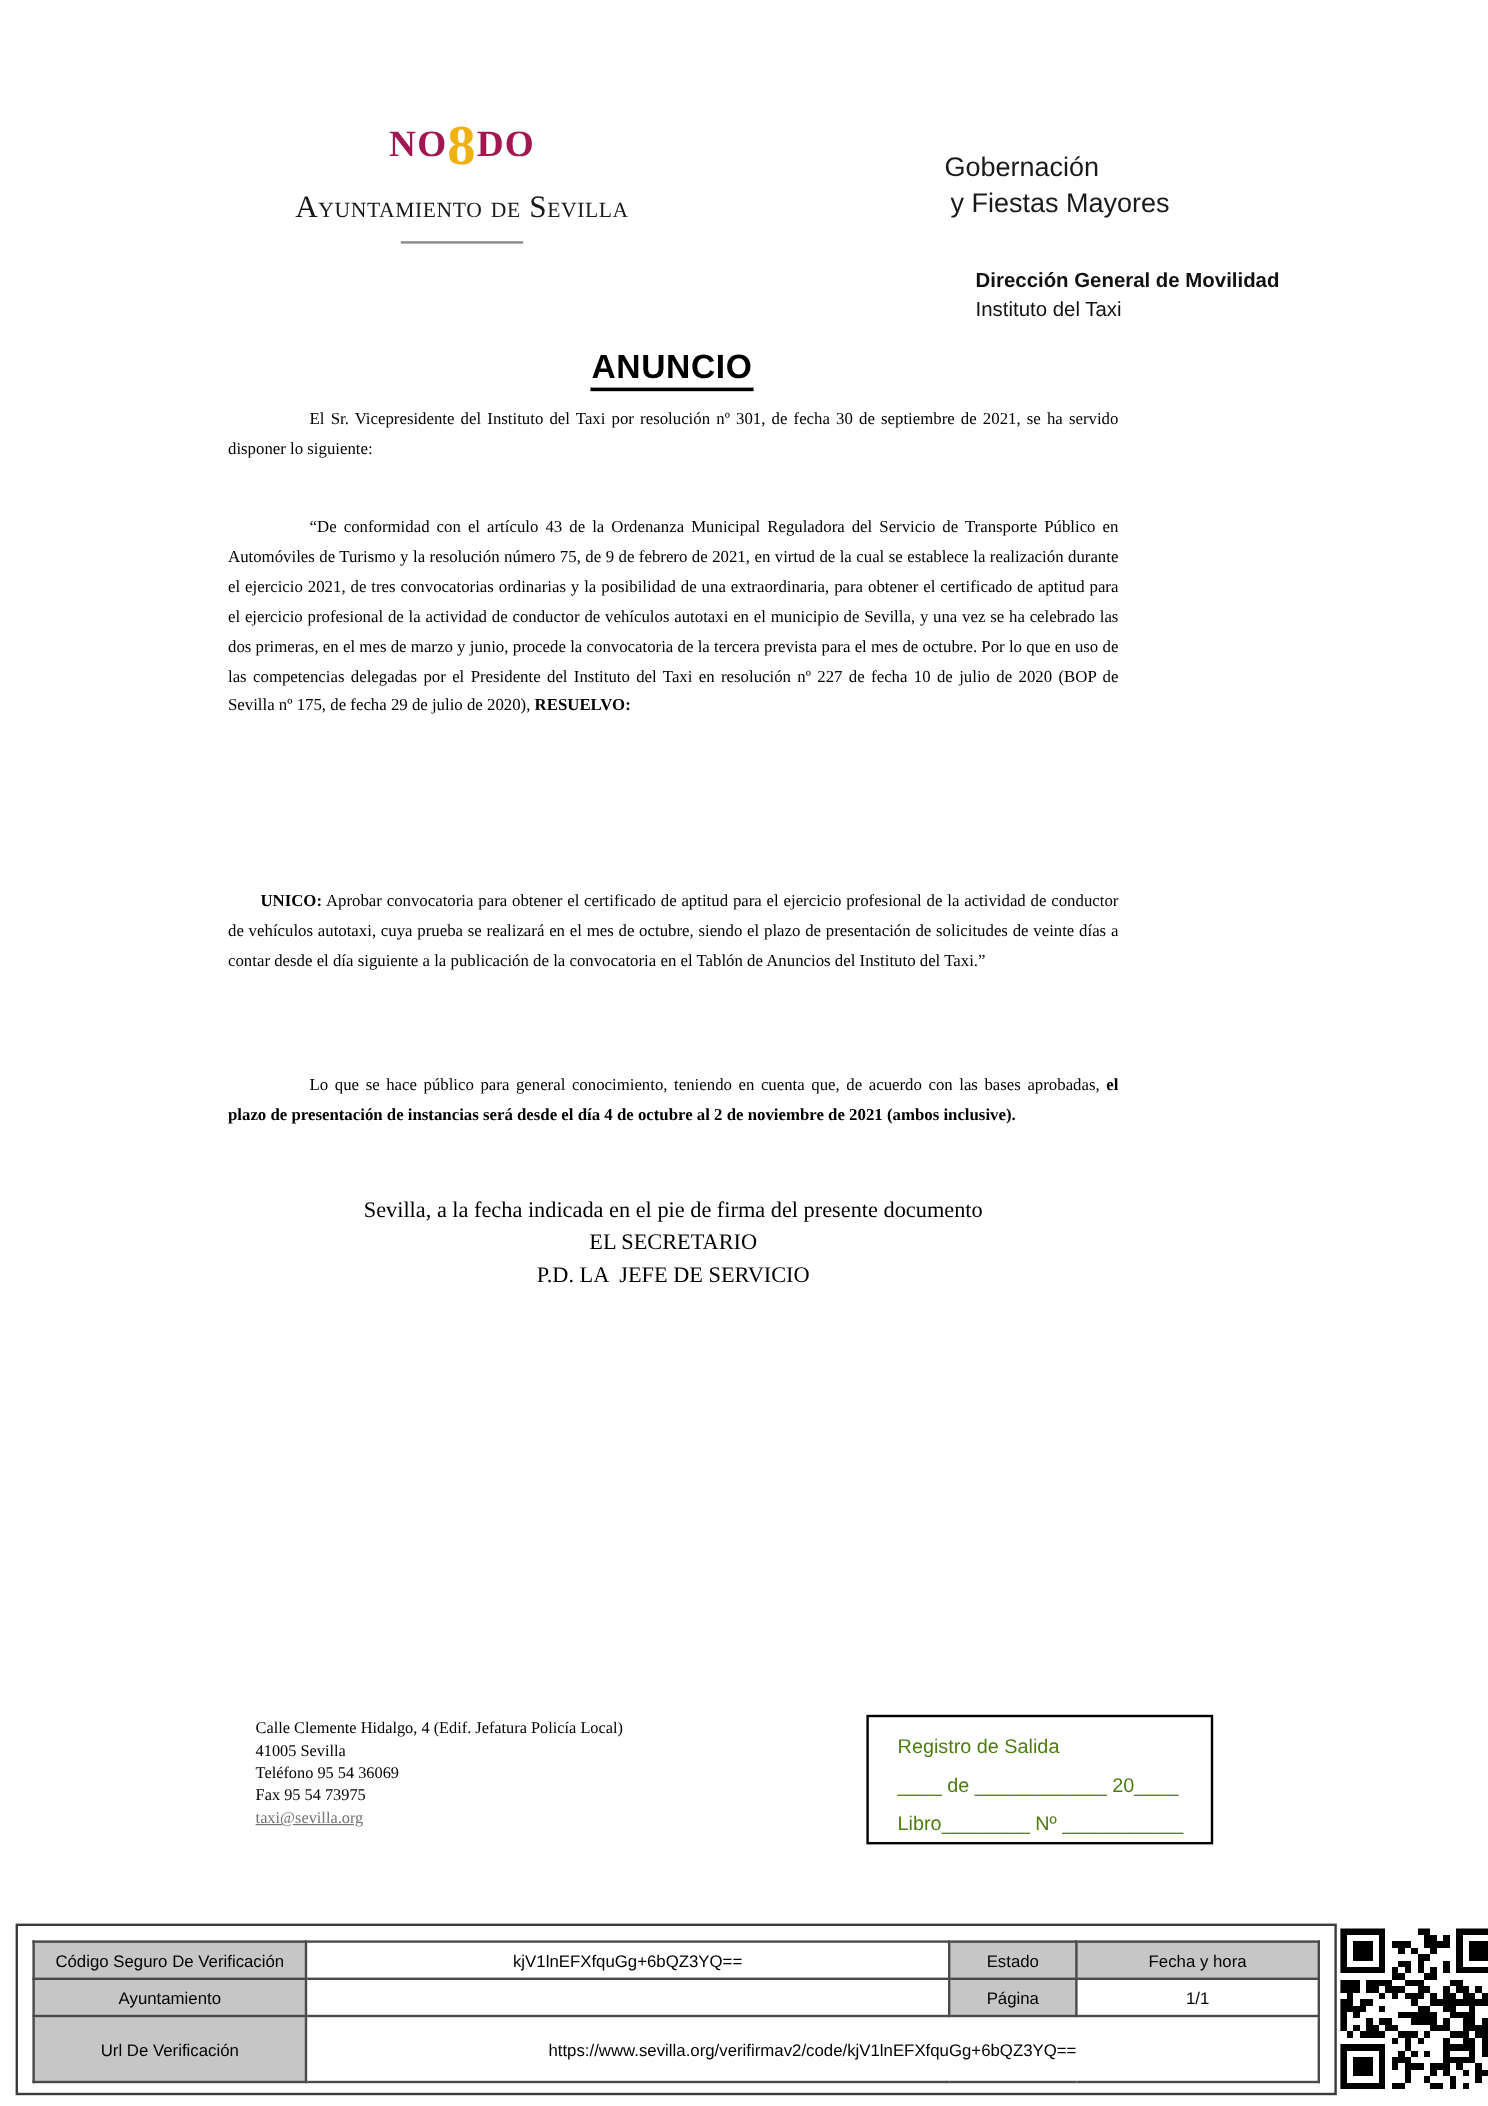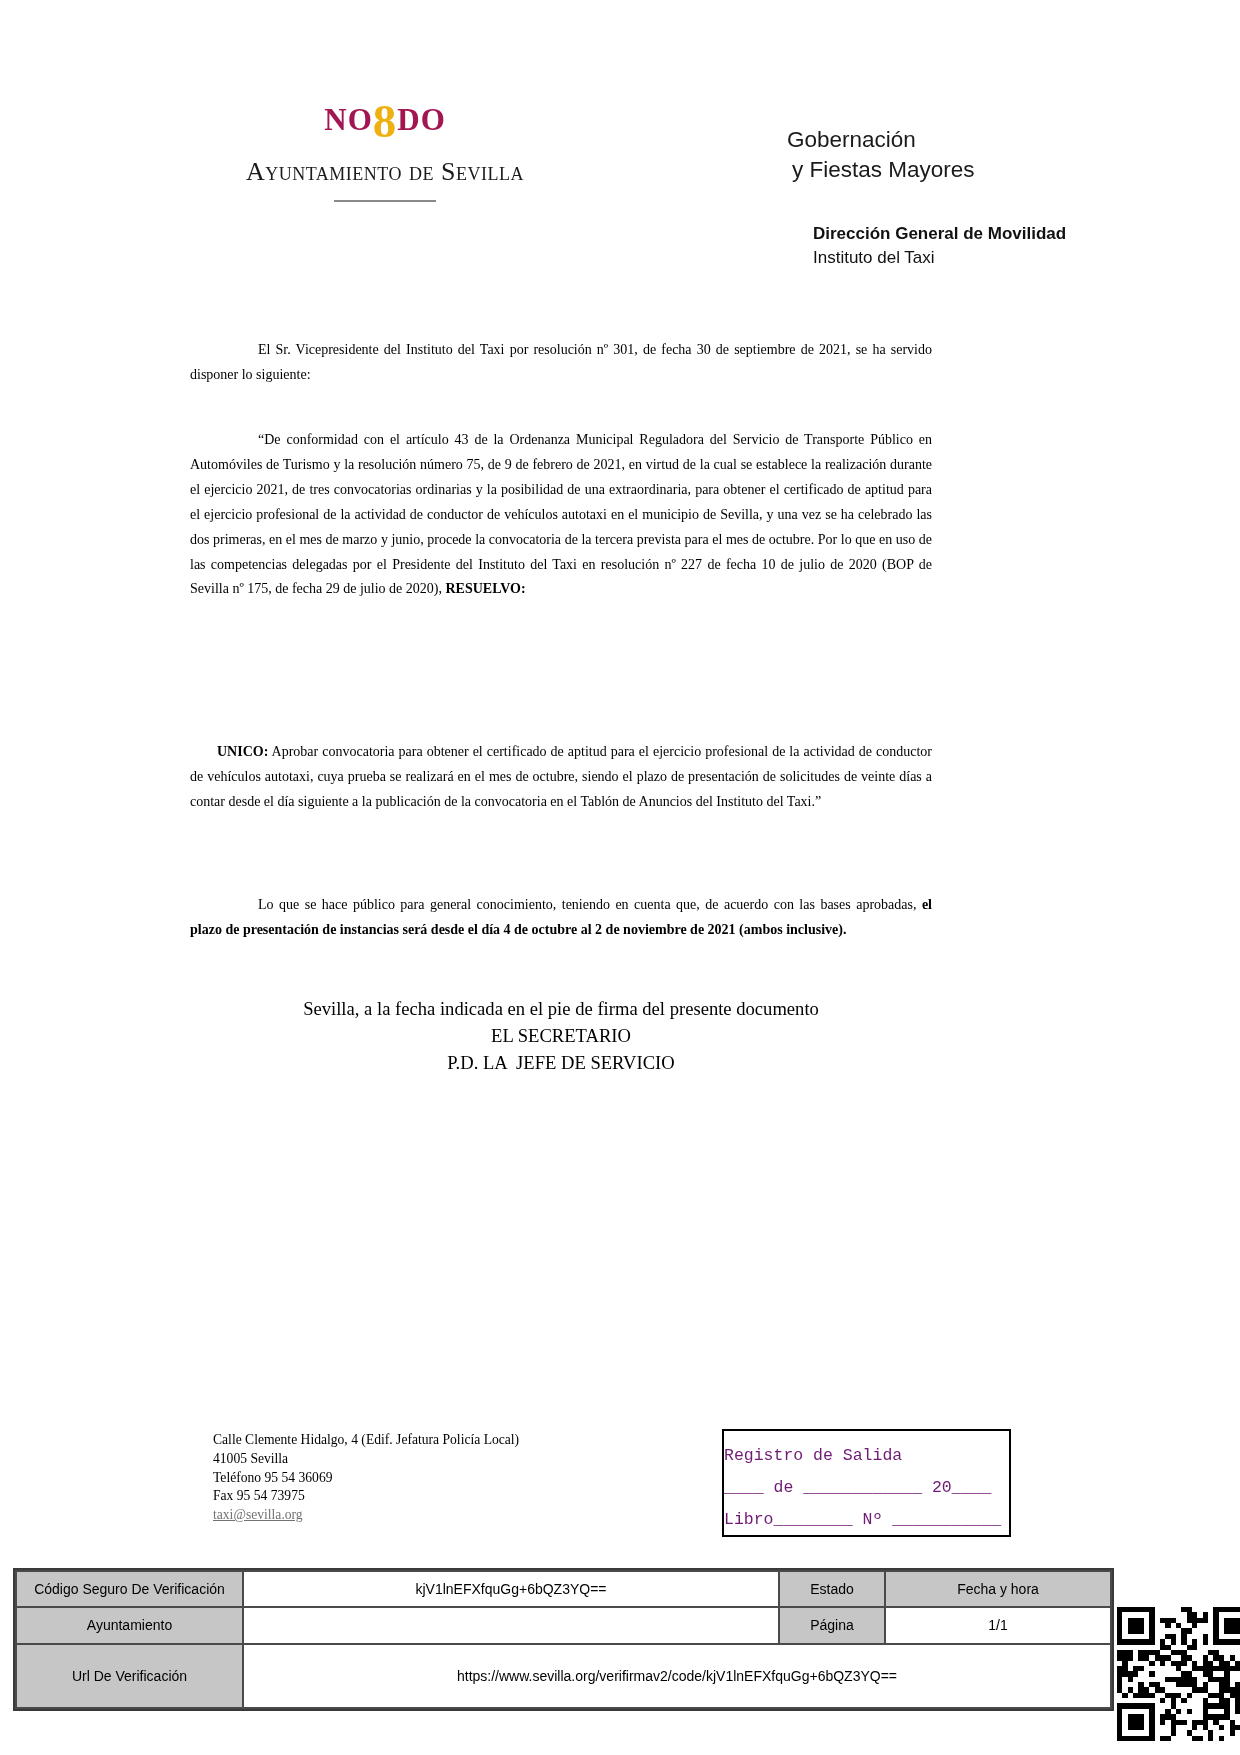--- a/index.html
+++ b/index.html
@@ -31,24 +31,24 @@
   .ind { text-indent:68px; }
   .ind-sm { text-indent:27px; }
   .sign-block { position:absolute; left:190px; top:995px; width:742px; text-align:center; font-size:18.6px; line-height:27px; }
   .keep-sp { white-space:pre-wrap; }
 
   
   .addr { position:absolute; left:213px; top:1431px; font-size:13.6px; line-height:18.8px; color:#000; }
   .addr a { color:#737373; text-decoration:underline; }
 
   
-  .registro { position:absolute; left:722px; top:1429px; width:289px; height:108px; border:2px solid #000; font-family:Liberation Mono, monospace; font-size:16.5px; color:#701a75; padding:9px 0 0 0; line-height:32px; }
-
-  
-  .verif-wrap { position:absolute; left:13px; top:1568px; width:1101px; height:143px; border:2px solid #3a3a3a; padding:0; background:#fff; }
+  .registro { position:absolute; left:722px; top:1429px; width:289px; height:108px; border:2px solid #000; font-family:Liberation Sans, sans-serif; font-size:16.5px; color:#4d7c0f; padding:9px 0 0 24px; line-height:32px; }
+
+  
+  .verif-wrap { position:absolute; left:13px; top:1603px; width:1101px; height:143px; border:2px solid #3a3a3a; padding:12px; background:#fff; }
   table.verif { width:100%; height:100%; border-collapse:collapse; table-layout:fixed; }
   table.verif td { border:2px solid #4a4a4a; font-family:"Liberation Sans", sans-serif; font-size:14px; color:#000; padding:2px 4px; vertical-align:middle; }
   td.lbl { background:#c6c6c6; text-align:center; }
   td.val-name { text-align:left; font-size:15px; padding-left:7px; }
   td.val-c { text-align:center; }
   td.mono { font-family:"Liberation Mono", monospace; font-size:13px; text-align:center; }
   td.url-cell { vertical-align:top; padding-top:9px; }
   .c1 { width:227px; } .c2 { width:536px; } .c3 { width:106px; } .c4 { width:auto; }
   tr.r-sm { height:31px; } tr.r-lg { height:55px; }
 
@@ -67,20 +67,23 @@
 
   <div class="dept-block">
     <div class="l1">Gobernación</div>
     <div class="l2">y Fiestas Mayores</div>
   </div>
   <div class="dir-block">
     <div class="b">Dirección General de Movilidad</div>
     <div>Instituto del Taxi</div>
   </div>
 
+  <div class="doc-title-wrap">
+    <span class="doc-title">ANUNCIO</span>
+  </div>
 
   <p class="para ind" style="top:338px;">El Sr. Vicepresidente del Instituto del Taxi por resolución nº 301, de fecha 30 de septiembre de 2021, se ha servido disponer lo siguiente:</p>
 
   <p class="para ind" style="top:428px;"><span>“De conformidad con el artículo 43 de la Ordenanza Municipal Reguladora del Servicio de Transporte Público en Automóviles de Turismo y la resolución número 75, de 9 de febrero de 2021, en virtud de la cual se establece la realización durante el ejercicio 2021, de tres convocatorias ordinarias y la posibilidad de una extraordinaria, para obtener el certificado de aptitud para el ejercicio profesional de la actividad de conductor de vehículos autotaxi en el municipio de Sevilla, y una vez se ha celebrado las dos primeras, en el mes de marzo y junio, procede la convocatoria de la tercera prevista para el mes de octubre. Por lo que en uso de las competencias delegadas por el Presidente del Instituto del Taxi en resolución nº 227 de fecha 10 de julio de 2020 (BOP de Sevilla nº 175, de fecha 29 de julio de 2020),</span> <b>RESUELVO:</b></p>
 
   <p class="para ind-sm" style="top:740px;"><b>UNICO:</b> <span>Aprobar convocatoria para obtener el certificado de aptitud para el ejercicio profesional de la actividad de conductor de vehículos autotaxi, cuya prueba se realizará en el mes de octubre, siendo el plazo de presentación de solicitudes de veinte días a contar desde el día siguiente a la publicación de la convocatoria en el Tablón de Anuncios del Instituto del Taxi.”</span></p>
 
   <p class="para ind" style="top:893px;"><span>Lo que se hace público para general conocimiento, teniendo en cuenta que, de acuerdo con las bases aprobadas,</span> <b>el plazo de presentación de instancias será desde el día 4 de octubre al 2 de noviembre de 2021 (ambos inclusive).</b></p>
 
   <div class="sign-block">

